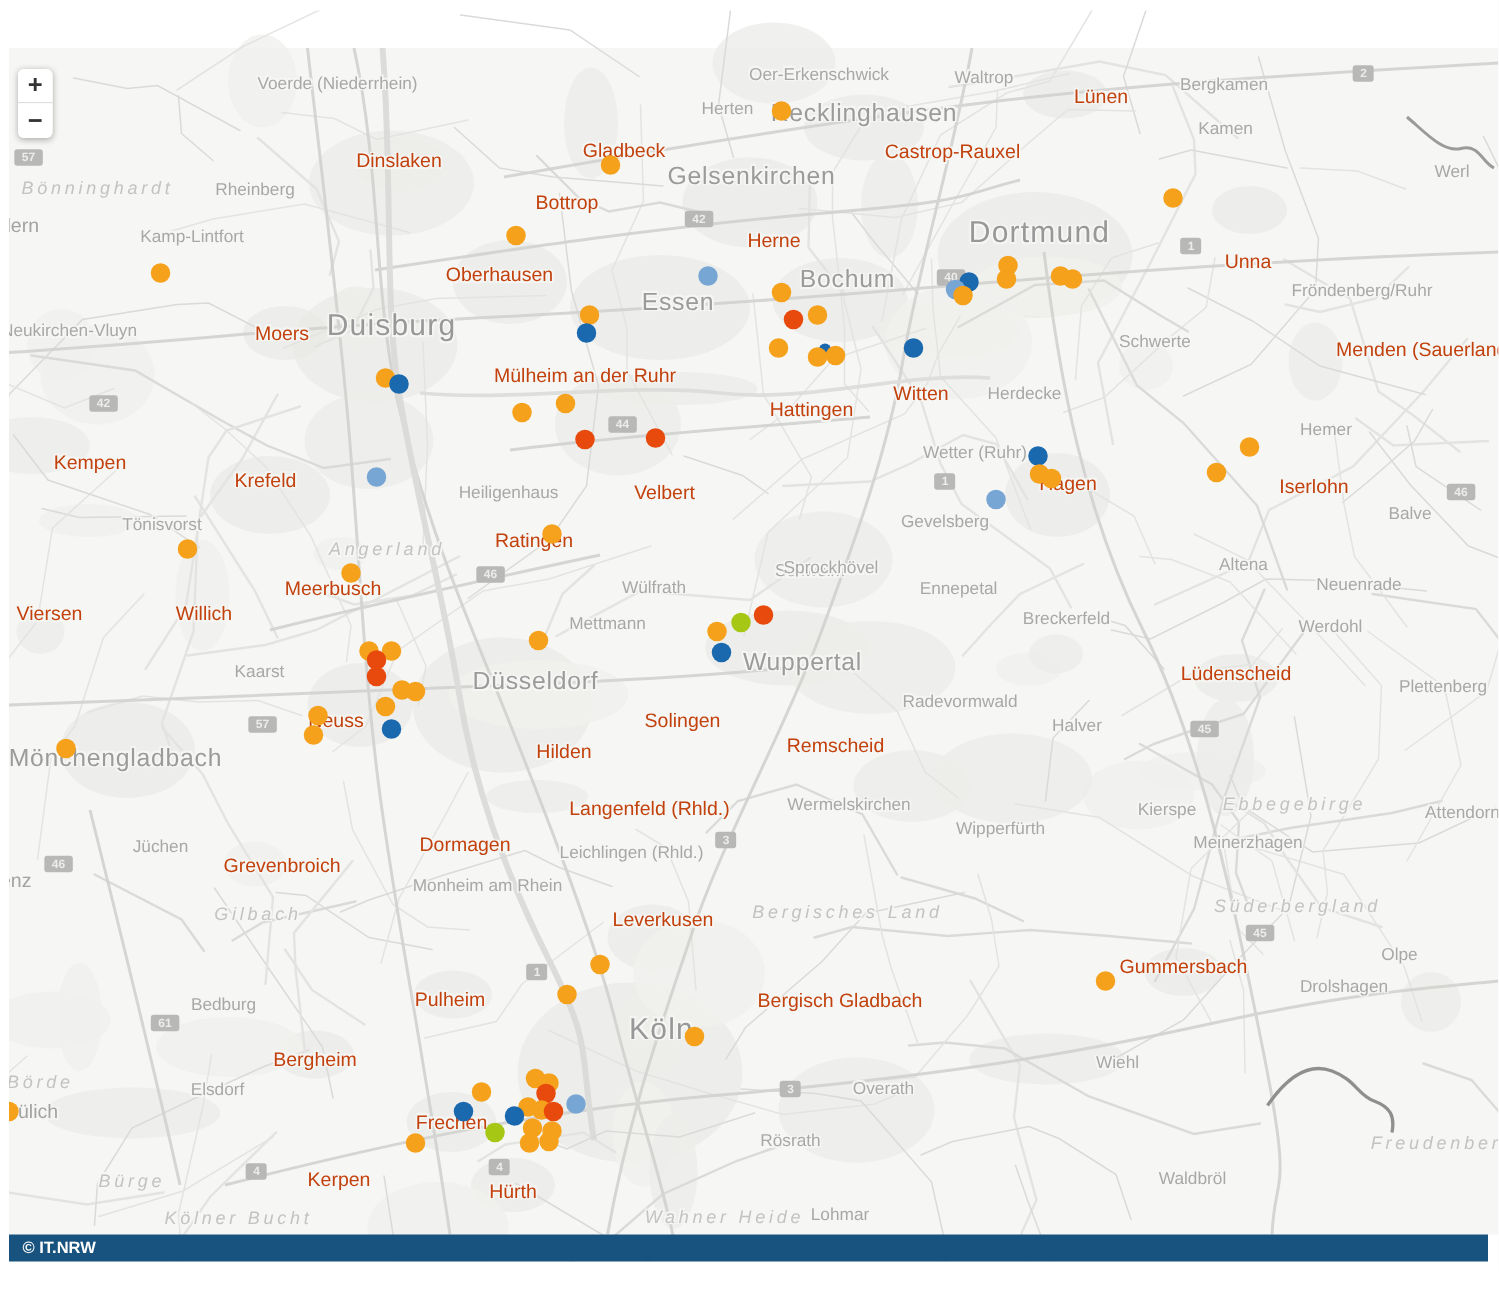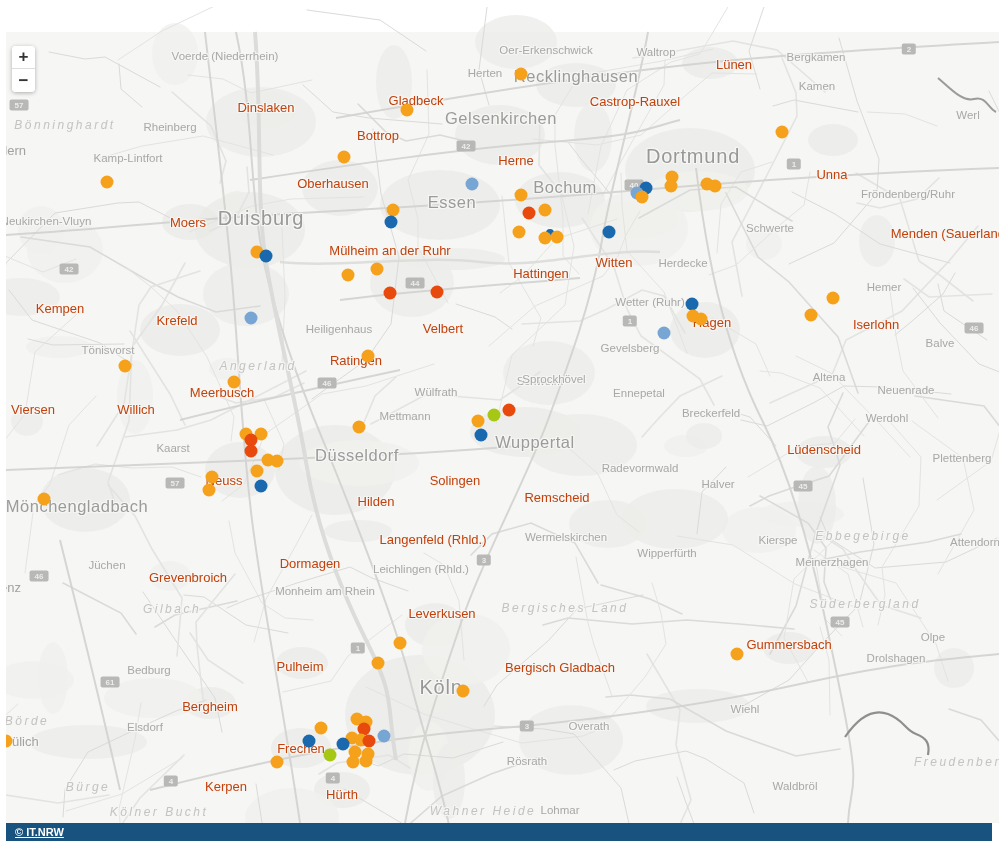--- a/index.html
+++ b/index.html
@@ -4,21 +4,21 @@
 <style>
   html,body{margin:0;padding:0;background:#fff;}
   .app{position:relative;width:999px;height:866px;overflow:hidden;background:#fff;
        font-family:"Liberation Sans","DejaVu Sans",sans-serif;}
   
   .header-bar{position:absolute;left:6px;top:7px;width:986px;height:25px;z-index:50;}
   .header-bar span{display:block;line-height:25px;padding-left:9px;color:#fff;
        font-size:12.5px;font-weight:bold;letter-spacing:.2px;}
   .footer-bar{position:absolute;left:6px;top:823px;width:986px;height:18px;z-index:50;}
   .footer-bar span{display:block;line-height:18px;padding-left:9px;color:#fff;
-       font-size:11px;font-weight:bold;text-decoration:underline;}
+       font-size:11px;font-weight:bold;}
   .caption{position:absolute;left:2px;top:844px;z-index:50;font-size:17px;color:#141414;
        white-space:nowrap;}
   
   .map-bg{position:absolute;left:6px;top:32px;width:993px;height:791px;background:#f6f6f4;z-index:0;}
   .map-viewport{position:absolute;left:6px;top:32px;width:993px;height:791px;z-index:5;}
   svg.decor{position:absolute;left:0;top:0;z-index:1;pointer-events:none;}
   .layer{position:absolute;left:0;top:0;width:999px;height:866px;pointer-events:none;}
   .labels-layer{z-index:10;} .shields-layer{z-index:12;} .dots-layer{z-index:20;}
   .maplabel{position:absolute;transform:translate(-50%,-50%);white-space:nowrap;
        text-shadow:1px 1px 0 #f6f6f4,-1px -1px 0 #f6f6f4,1px -1px 0 #f6f6f4,-1px 1px 0 #f6f6f4,0 0 3px #f6f6f4;}

